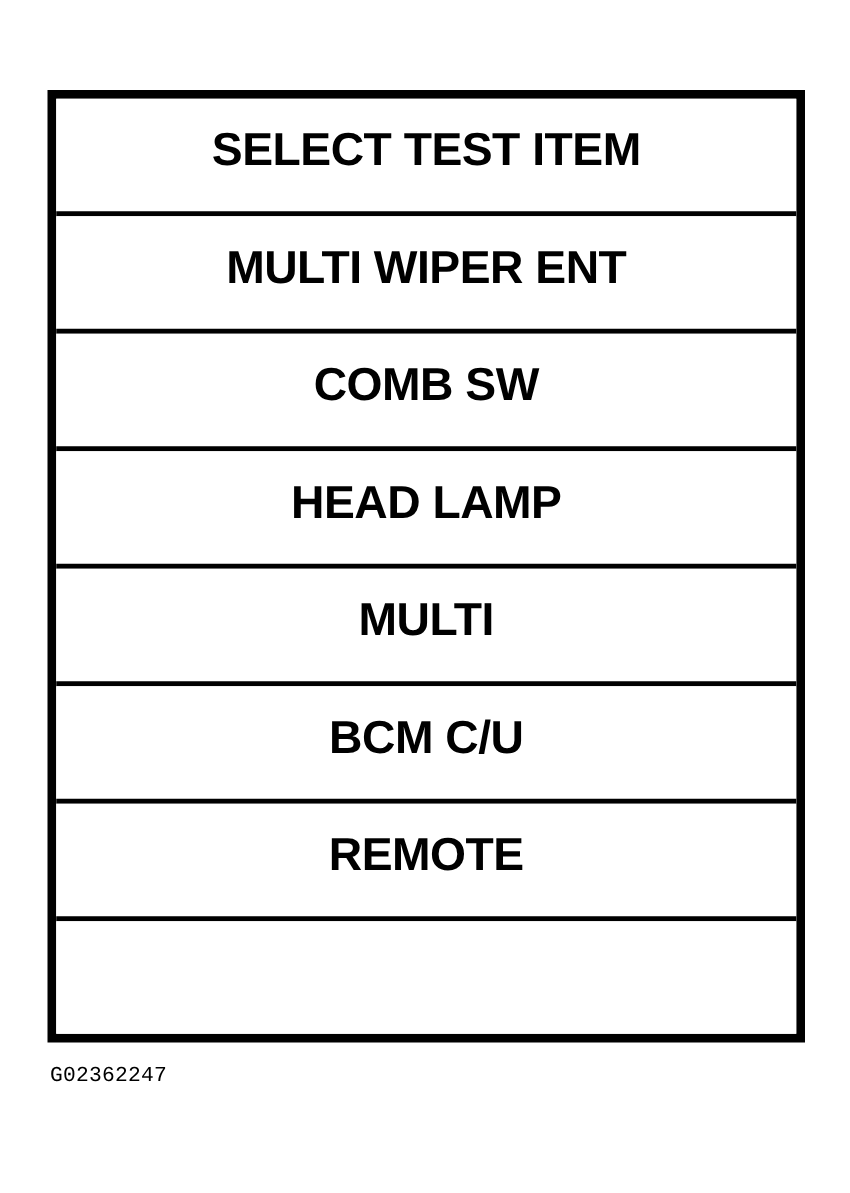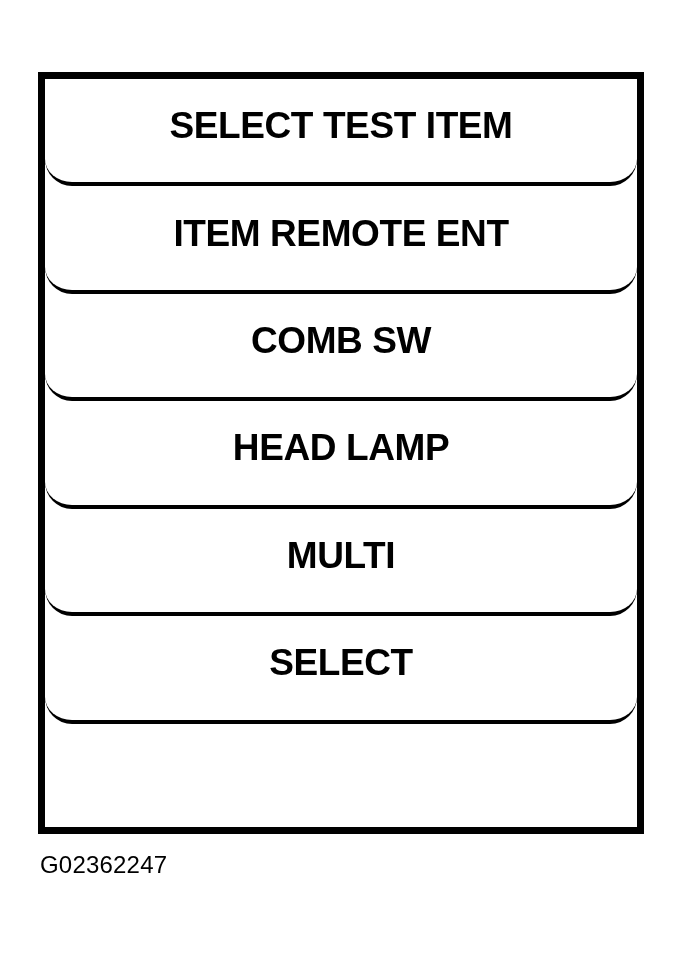--- a/index.html
+++ b/index.html
@@ -32,21 +32,20 @@
 
   .menu-row {
     flex: 1 1 0;
     position: relative;
     display: flex;
     align-items: center;
     justify-content: center;
     box-sizing: border-box;
     border-bottom: 4px solid #000000;
     background: #ffffff;
-    border-radius: 27px;
   }
   .menu-row:last-child {
     border-bottom: none;
   }
 
   .menu-label {
     font-family: "Liberation Sans", sans-serif;
     font-weight: bold;
     font-size: 37px;
     line-height: 1;
@@ -59,57 +58,60 @@
   }
   .menu-label:empty {
     display: none;
   }
 
   
   #figure-caption {
     position: absolute;
     left: 40px;
     top: 853px;
-    font-family: Liberation Sans, sans-serif;
+    font-family: Liberation Mono, monospace;
     font-weight: normal;
-    font-size: 24px;
+    font-size: 17px;
     line-height: 1;
     letter-spacing: 0.2px;
     color: #000000;
     white-space: nowrap;
   }
 </style>
 </head>
 <body>
 
 <div id="menu-frame">
 
   <div class="menu-row">
     <span class="menu-label">SELECT TEST ITEM</span>
   </div>
 
   <div class="menu-row">
-    <span class="menu-label">ITEM REMOTE ENT</span>
+    <span class="menu-label">MULTI WIPER ENT</span>
   </div>
 
   <div class="menu-row">
     <span class="menu-label">COMB SW</span>
   </div>
 
   <div class="menu-row">
     <span class="menu-label">HEAD LAMP</span>
   </div>
 
   <div class="menu-row">
     <span class="menu-label">MULTI</span>
   </div>
 
+  <div class="menu-row">
+    <span class="menu-label">BCM C/U</span>
+  </div>
 
   <div class="menu-row">
-    <span class="menu-label">SELECT</span>
+    <span class="menu-label">REMOTE</span>
   </div>
 
   <div class="menu-row">
     
   </div>
 
 </div>
 
 <div id="figure-caption">G02362247</div>
 

